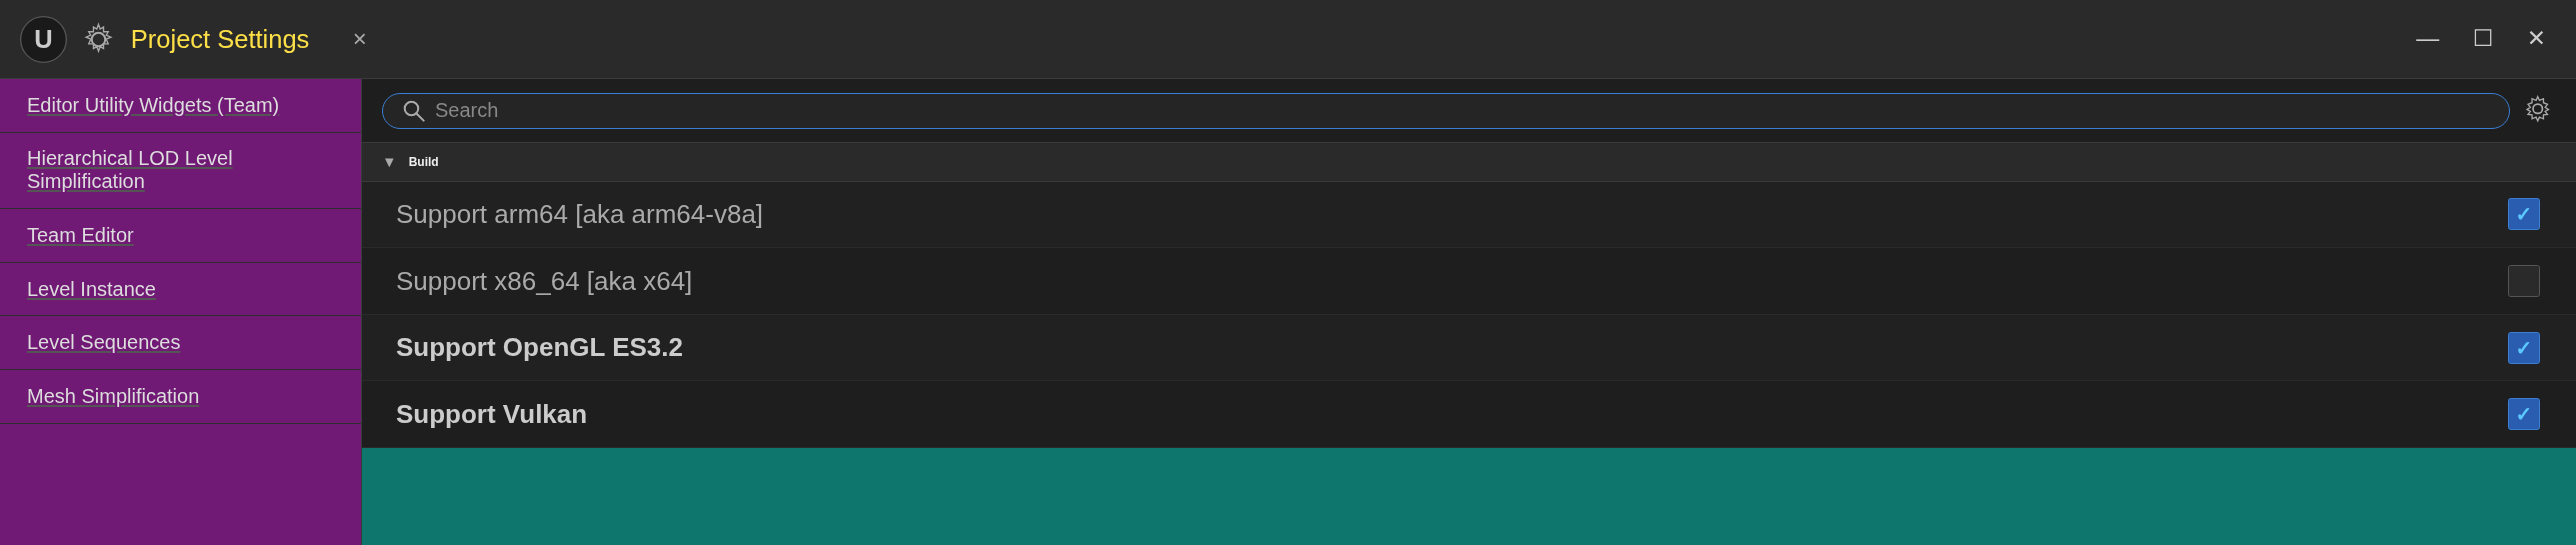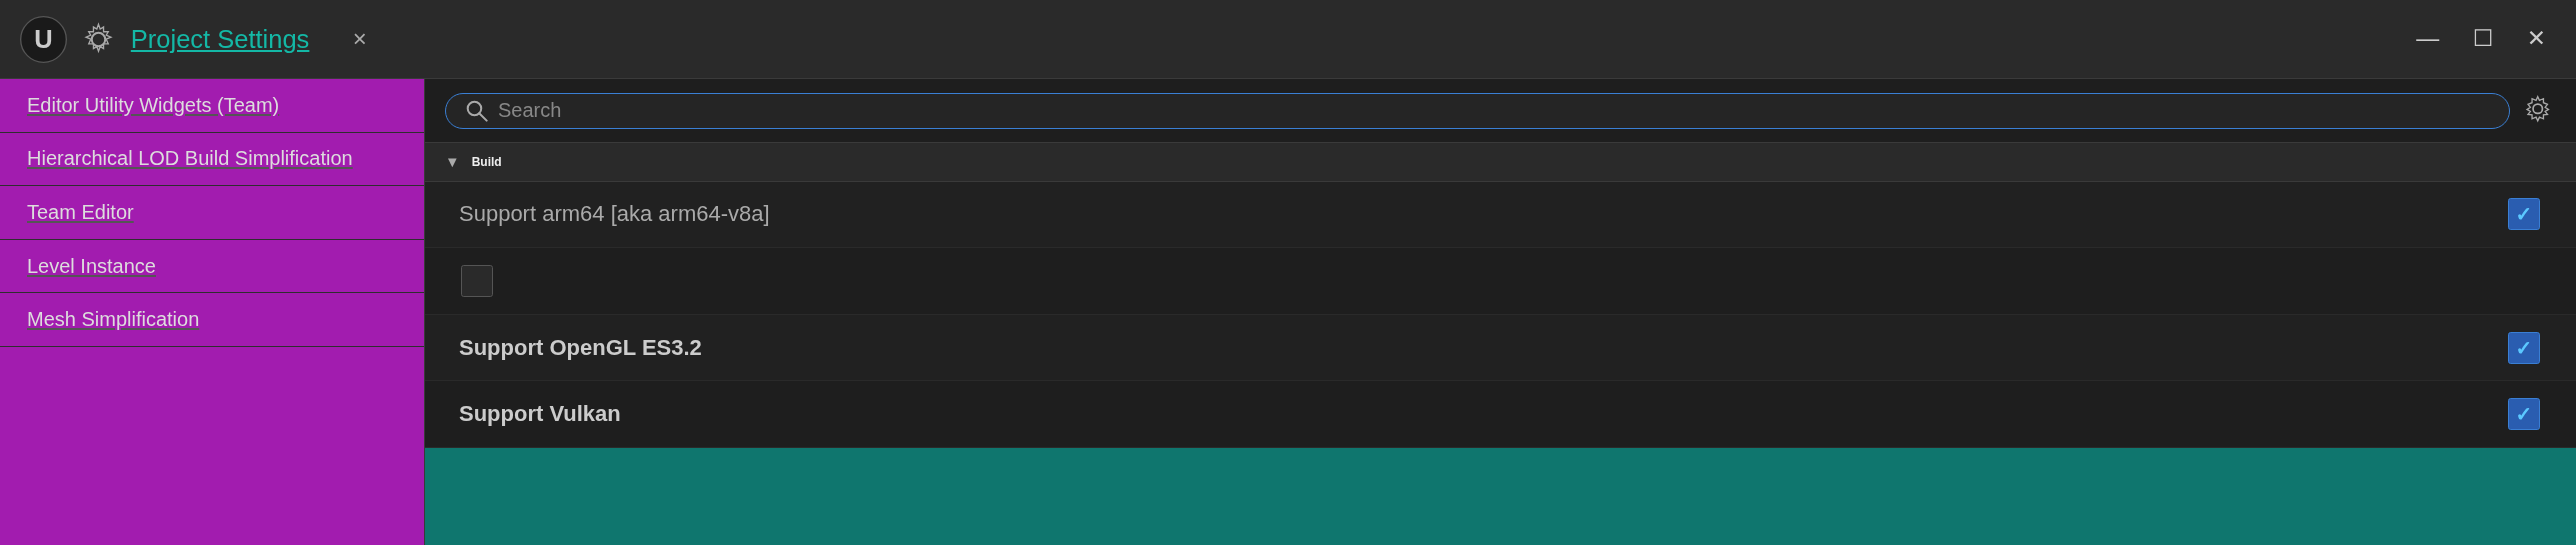--- a/index.html
+++ b/index.html
@@ -41,23 +41,22 @@
 
     .settings-icon {
       width: 37px;
       height: 37px;
       flex-shrink: 0;
     }
 
     .title-text {
       font-size: 25.5px;
       font-weight: 400;
-      color: #14b8a6;
+      color: #fde047;
       white-space: nowrap;
-      text-decoration: underline;
     }
 
     .title-close-btn {
       margin-left: 20px;
       background: none;
       border: none;
       color: #aaaaaa;
       font-size: 24px;
       cursor: pointer;
       padding: 3.4px 10px;
@@ -83,22 +82,22 @@
       padding: 3.4px 10px;
       line-height: 1;
     }
 
     .main-layout {
       display: flex;
       height: calc(546px - 79px);
     }
 
     .sidebar {
-      width: 425px;
-      background: #a21caf;
+      width: 362px;
+      background: #701a75;
       border-right: 0.7px solid #3a3a3a;
       overflow-y: auto;
       flex-shrink: 0;
     }
 
     .sidebar-item {
       padding: 14.8px 27px;
       font-size: 20px;
       color: #dddddd;
       cursor: pointer;
@@ -203,21 +202,21 @@
     .setting-row:nth-child(odd) {
       background: #212121;
     }
 
     .setting-row:nth-child(even) {
       background: #1e1e1e;
     }
 
     .setting-label {
       flex: 1;
-      font-size: 22px;
+      font-size: 26px;
       color: #aaaaaa;
     }
 
     .setting-label.active-label {
       color: #cccccc;
       font-weight: bold;
     }
 
     .checkbox-container {
       width: 36px;
@@ -277,23 +276,24 @@
     <button class="win-btn">—</button>
     <button class="win-btn">☐</button>
     <button class="win-btn close-win">✕</button>
   </div>
 </div>
 
 <div class="main-layout">
 
   <div class="sidebar">
     <div class="sidebar-item">Editor Utility Widgets (Team)</div>
-    <div class="sidebar-item">Hierarchical LOD Build Simplification</div>
+    <div class="sidebar-item">Hierarchical LOD Level Simplification</div>
     <div class="sidebar-item">Team Editor</div>
     <div class="sidebar-item">Level Instance</div>
+    <div class="sidebar-item">Level Sequences</div>
     <div class="sidebar-item">Mesh Simplification</div>
   </div>
 
   <div class="content-area">
 
     <div class="search-bar-row">
       <div class="search-container">
         <svg class="search-icon-svg" width="23" height="23" viewBox="0 0 34 34" fill="none">
           <circle cx="14" cy="14" r="10" stroke="#aaaaaa" stroke-width="3"></circle>
           <line x1="21" y1="21" x2="32" y2="32" stroke="#aaaaaa" stroke-width="3" stroke-linecap="round"></line>
@@ -320,20 +320,21 @@
         <div class="setting-row">
           <span class="setting-label">Support arm64 [aka arm64-v8a]</span>
           <div class="checkbox-container">
             <div class="checkbox-checked">
               <span class="checkmark">✓</span>
             </div>
           </div>
         </div>
 
         <div class="setting-row">
+          <span class="setting-label">Support x86_64 [aka x64]</span>
           <div class="checkbox-container">
             <div class="checkbox-unchecked"></div>
           </div>
         </div>
 
         <div class="setting-row">
           <span class="setting-label active-label">Support OpenGL ES3.2</span>
           <div class="checkbox-container">
             <div class="checkbox-checked">
               <span class="checkmark">✓</span>

